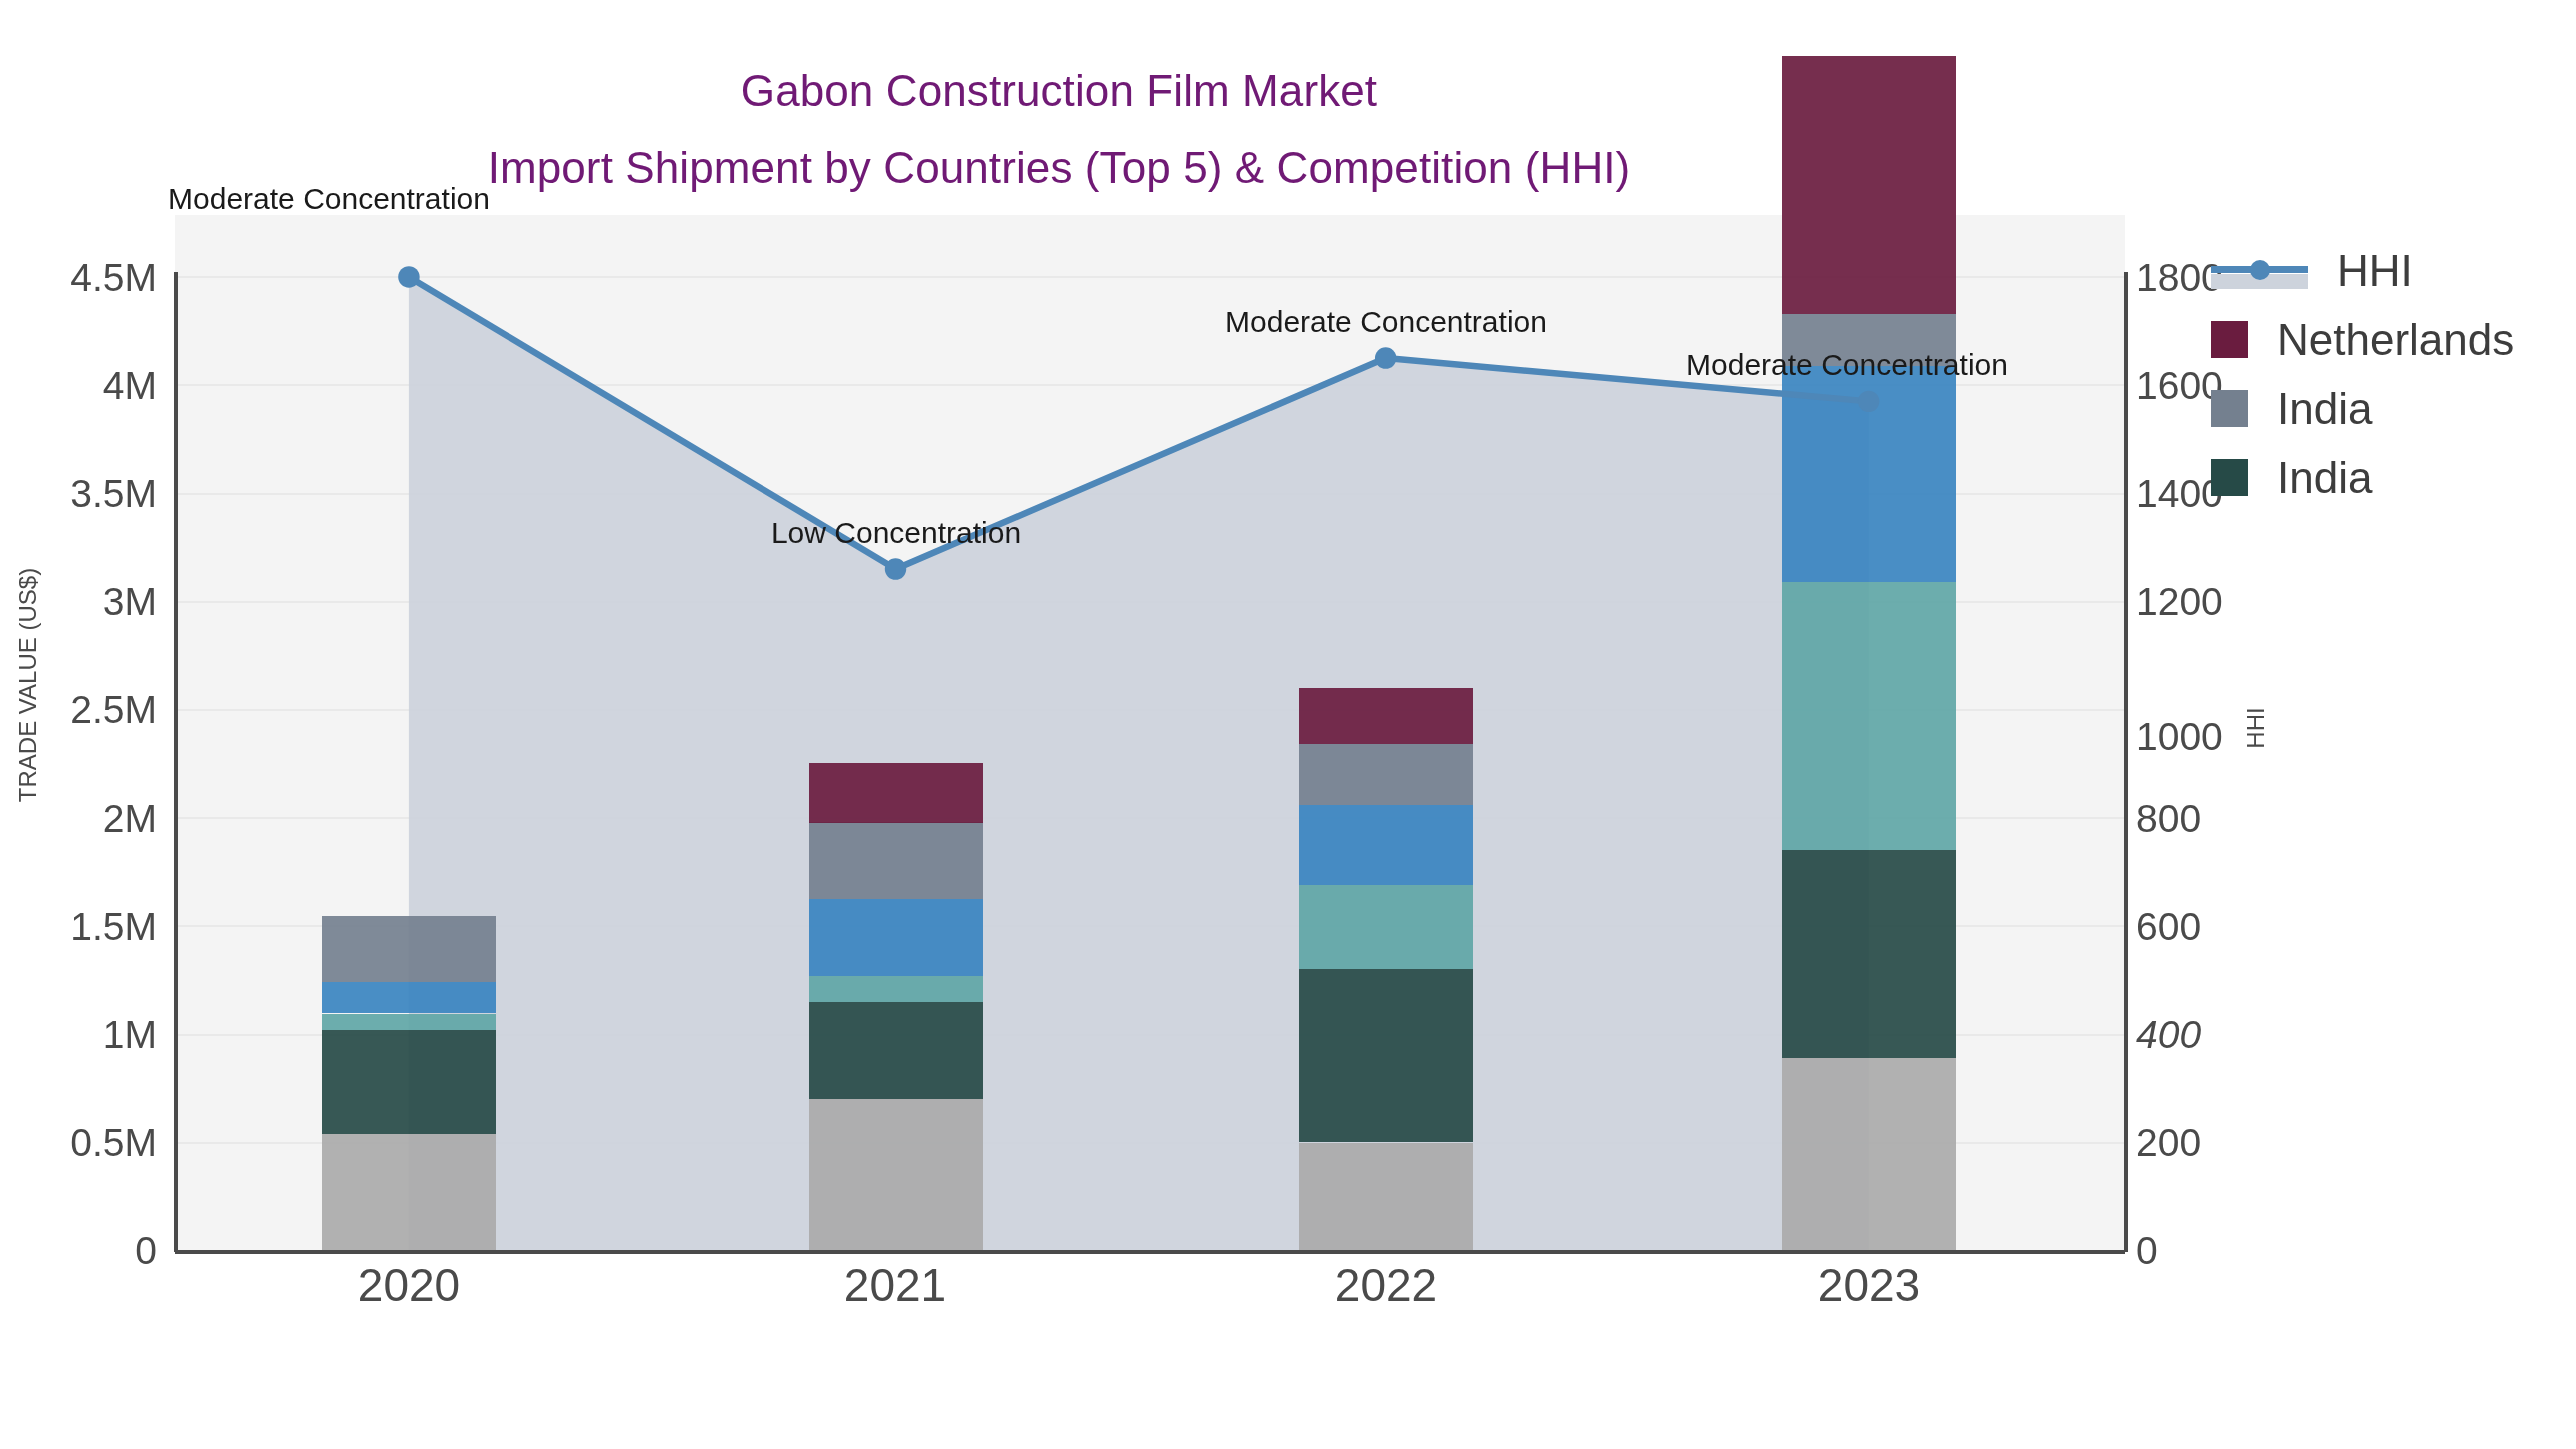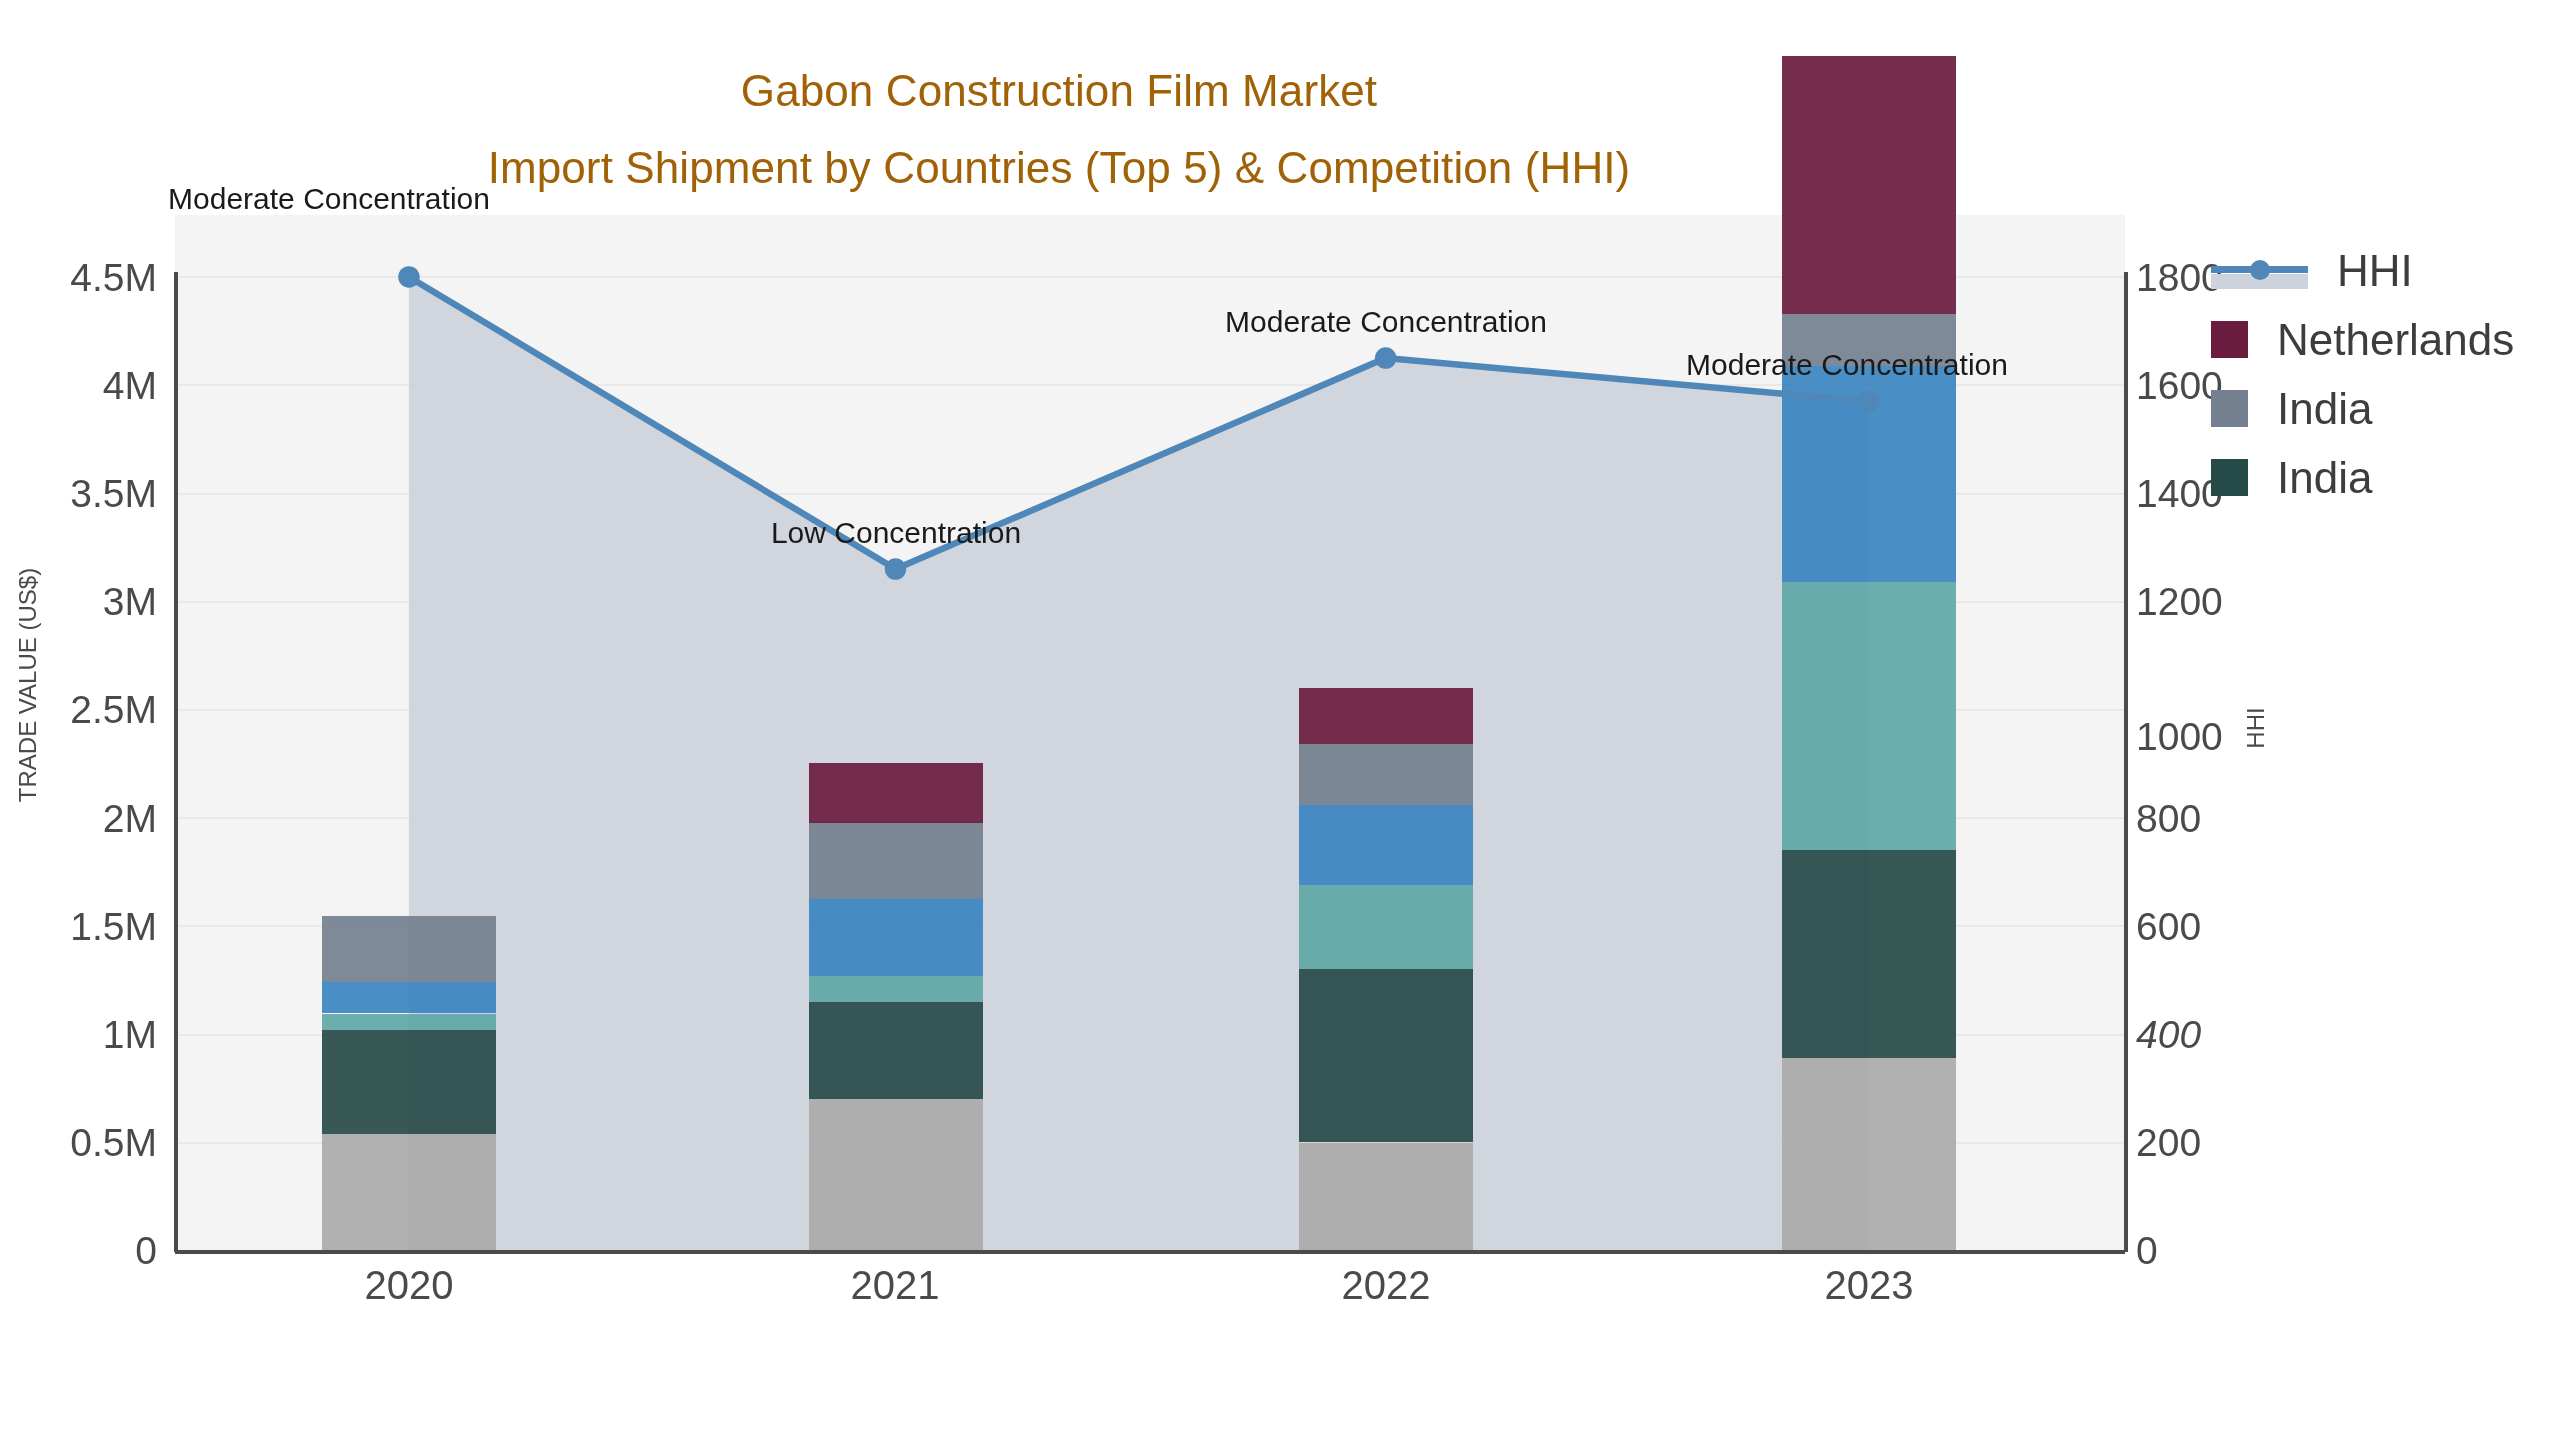--- a/index.html
+++ b/index.html
@@ -7,40 +7,40 @@
     width:2576px;height:1449px;
     background:#ffffff;
     font-family:"Liberation Sans",sans-serif;
     overflow:hidden;
   }
   #root{position:relative;width:2576px;height:1449px;}
 
   
   .title-block{
     position:absolute;left:0;top:52px;width:2118px;
-    text-align:center;color:#a16207;
+    text-align:center;color:#701a75;
     font-size:44px;line-height:77px;font-weight:400;
     letter-spacing:0.1px;
   }
   .title-line{display:block;}
 
   
   .plot-bg{
     position:absolute;left:175px;top:215px;width:1950px;height:1036px;
     background:#f4f4f4;
   }
   .grid-line{position:absolute;left:175px;width:1950px;height:2.1px;background:#e9e9e9;}
   .axis-bottom{position:absolute;left:175px;top:1250px;width:1950px;height:4.3px;background:#4a4a4a;}
   .axis-left{position:absolute;left:174px;top:272px;width:3.6px;height:980px;background:#4a4a4a;}
   .axis-right{position:absolute;left:2124px;top:272px;width:3.6px;height:980px;background:#4a4a4a;}
   .ytick-l{position:absolute;left:-29px;width:186px;text-align:right;color:#4a4a4a;font-size:39px;line-height:39px;}
   .ytick-r{position:absolute;left:2136px;width:215px;text-align:left;color:#4a4a4a;font-size:39px;line-height:39px;overflow:hidden;white-space:nowrap;}
   .xtick{
     position:absolute;top:1265px;width:286px;text-align:center;
-    color:#4a4a4a;font-size:40px;line-height:40px;
+    color:#4a4a4a;font-size:46px;line-height:40px;
   }
 
   
   .ylabel-left{
     position:absolute;left:-123px;top:673px;width:301px;text-align:center;
     color:#4a4a4a;font-size:24px;line-height:24px;
     transform:rotate(-90deg);transform-origin:center center;
   }
   .ylabel-right{
     position:absolute;left:2170px;top:716px;width:172px;text-align:center;

